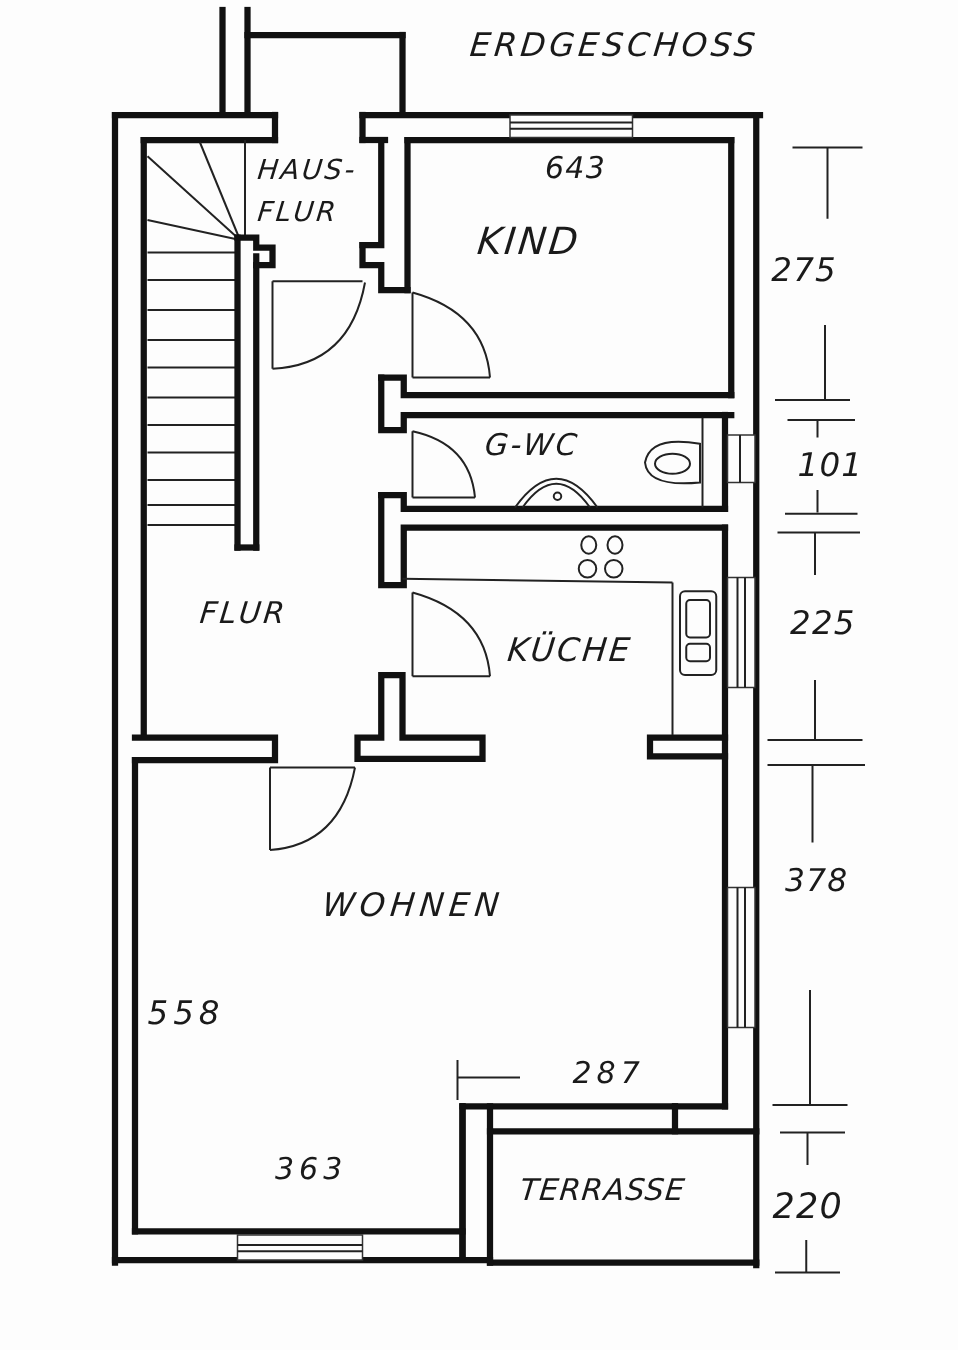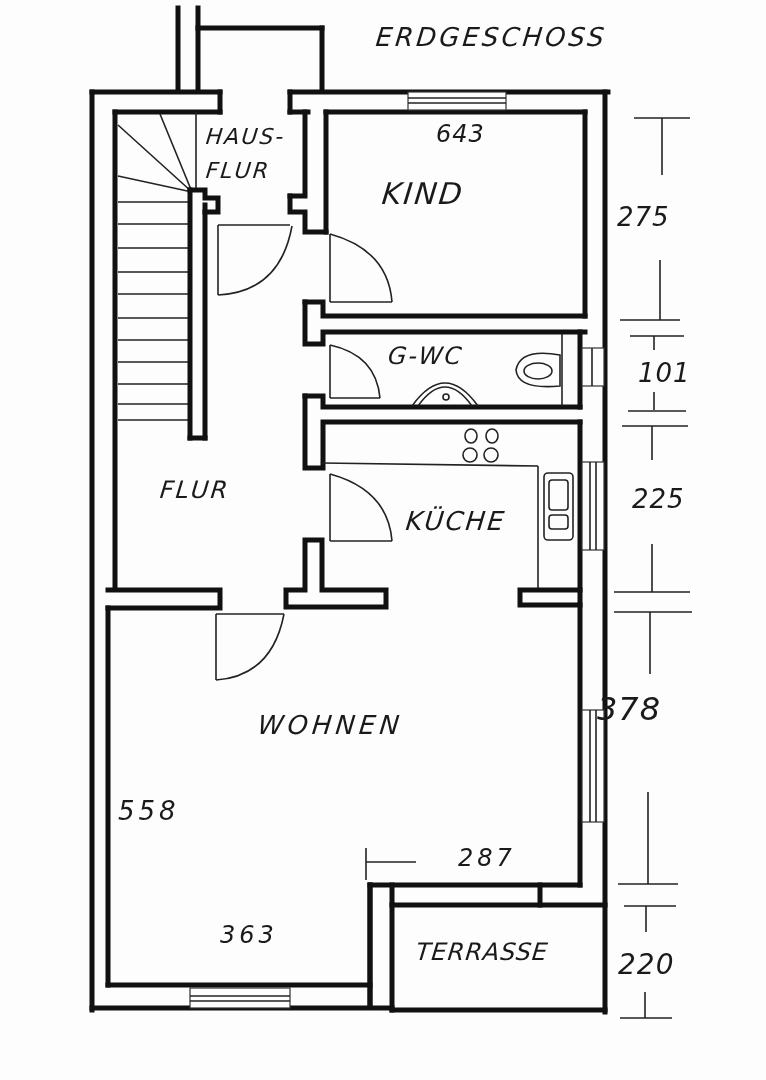--- a/index.html
+++ b/index.html
@@ -197,14 +197,14 @@
 <div class="lbl" style="left:258px; top:710px; font-size:26px; letter-spacing:4px;">WOHNEN</div>
 <div class="dim" style="left:118px; top:760px; font-size:26px; letter-spacing:4px;margin-top:36px;">558</div>
 <div class="dim" style="left:220px; top:921px; letter-spacing:4px;">363</div>
 <div class="dim" style="left:458px; top:844px; letter-spacing:4px;text-align:center;">287</div>
 
 <div class="lbl" style="left:416px; top:938px; font-size:24px; letter-spacing:1px;">TERRASSE</div>
 
 <div class="dim" style="left:604px; top:202px; font-size:26px;margin-left:13px;">275</div>
 <div class="dim" style="left:638px; top:358px; font-size:26px;">101</div>
 <div class="dim" style="left:632px; top:484px; font-size:26px;">225</div>
-<div class="dim" style="left:597px; top:690px; font-size:32px;">378</div>
+<div class="dim" style="left:628px; top:690px; font-size:25px;">378</div>
 <div class="dim" style="left:618px; top:948px; font-size:28px;">220</div>
 
 </body></html>

